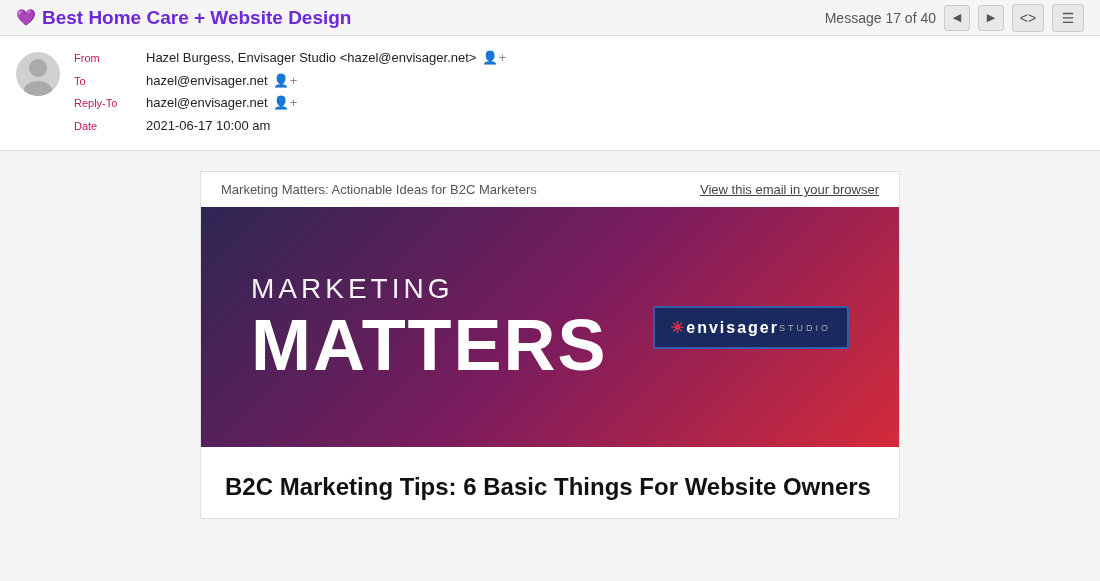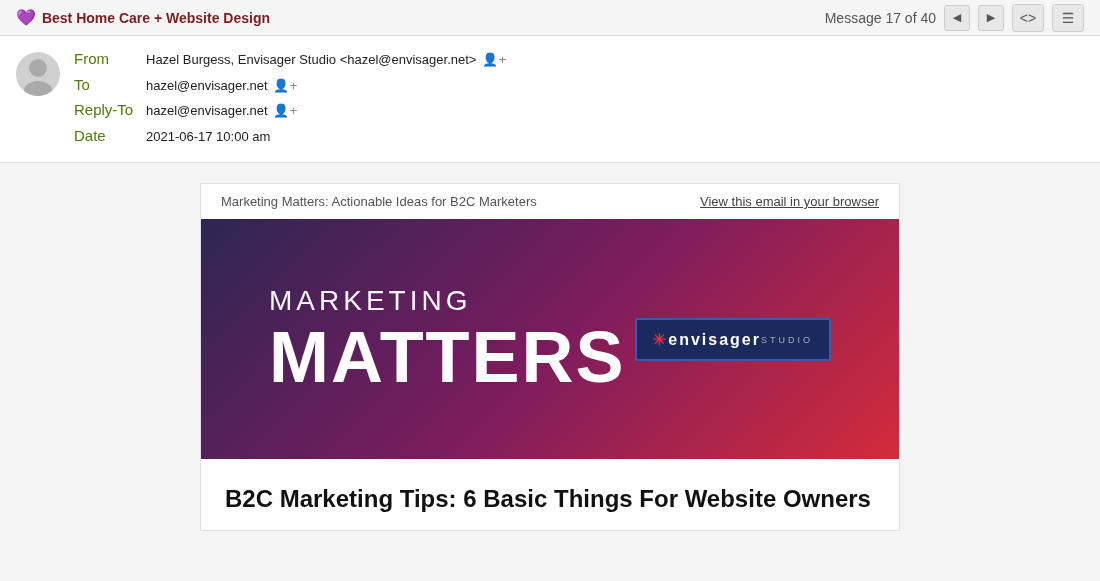--- a/index.html
+++ b/index.html
@@ -20,23 +20,23 @@
       border-bottom: 1px solid #ddd;
       padding: 0 16px;
       height: 36px;
     }
     .top-bar-left {
       display: flex;
       align-items: center;
       gap: 6px;
     }
     .app-title {
-      font-size: 14px;
+      font-size: 19px;
       font-weight: 600;
-      color: #7f1d1d;
+      color: #6d28d9;
     }
     .heart-icon {
       font-size: 16px;
     }
     .top-bar-right {
       display: flex;
       align-items: center;
       gap: 8px;
     }
     .message-counter {
@@ -86,24 +86,24 @@
       flex: 1;
     }
     .meta-row {
       display: flex;
       align-items: baseline;
       margin-bottom: 3px;
       font-size: 13px;
       line-height: 1.5;
     }
     .meta-label {
-      color: #4d7c0f;
+      color: #be185d;
       width: 72px;
       flex-shrink: 0;
-      font-size: 15px;
+      font-size: 11px;
     }
     .meta-value {
       color: #222;
       font-size: 13px;
     }
     .meta-value-bold {
       font-weight: 400;
     }
     .add-contact-icon {
       display: inline-block;
@@ -158,21 +158,21 @@
     }
 
     
     .email-banner {
       width: 100%;
       height: 240px;
       background: linear-gradient(135deg, #2d2654 0%, #7b1c5e 50%, #d42b3a 100%);
       display: flex;
       align-items: center;
       justify-content: space-between;
-      padding: 30px 68px;
+      padding: 30px 50px;
       position: relative;
     }
     .banner-text {
       color: #fff;
     }
     .banner-marketing {
       font-size: 28px;
       font-weight: 400;
       letter-spacing: 4px;
       text-transform: uppercase;

